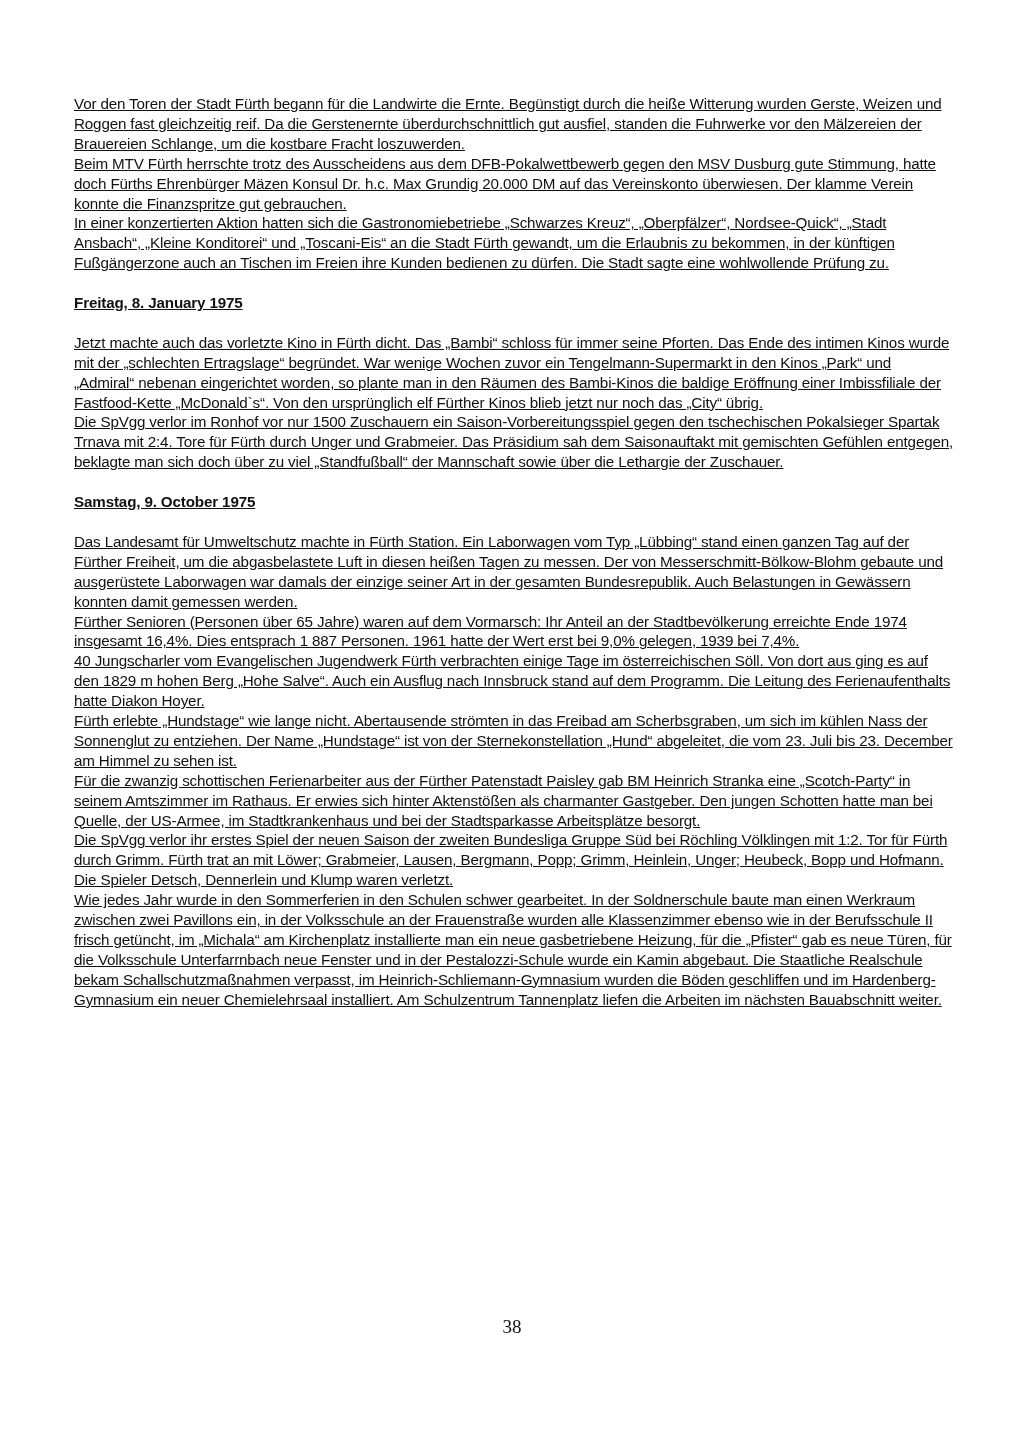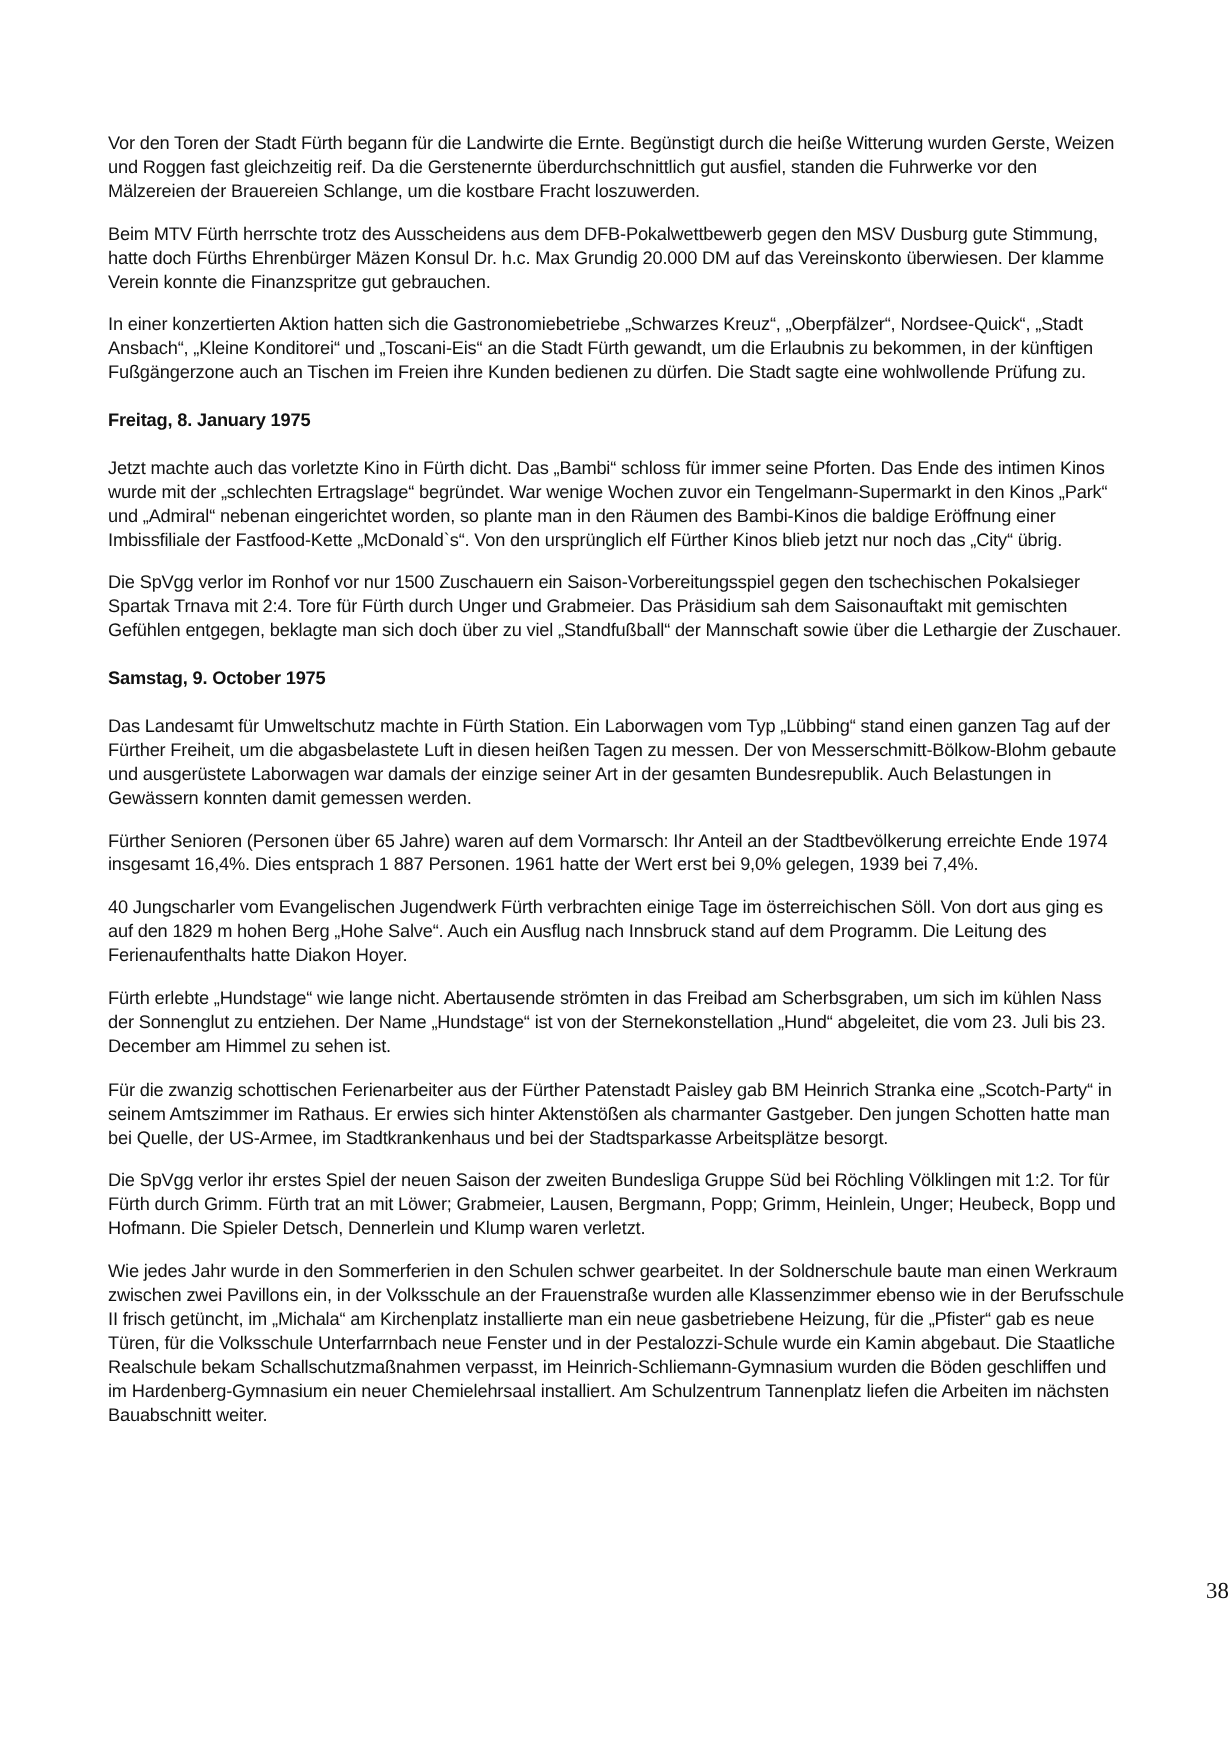--- a/index.html
+++ b/index.html
@@ -2,24 +2,24 @@
 <html><head>
 <meta charset="utf-8">
 <style>
   html, body { margin: 0; padding: 0; background: #ffffff; }
   body { width: 1024px; height: 1448px; position: relative; overflow: hidden; }
   .page {
     position: absolute; left: 74px; top: 94px; width: 880px;
     font-family: "Liberation Sans", sans-serif; font-size: 15.2px; line-height: 19.9px;
     color: #111111; letter-spacing: -0.15px;
   }
-  .page p { margin: 16px; }
+  .page p { margin: 0; text-decoration: underline; }
   .heading { font-weight: bold; margin-top: 19.9px !important; margin-bottom: 19.9px !important; }
   .page-number {
-    position: absolute; left: 0; width: 1024px; top: 1316px; text-align: right;
+    position: absolute; left: 0; width: 1024px; top: 1316px; text-align: center;
     font-family: "Liberation Serif", serif; font-size: 19px; color: #111;
   }
 </style>
 </head>
 <body>
 
 <div class="page">
   <p>Vor den Toren der Stadt Fürth begann für die Landwirte die Ernte. Begünstigt durch die heiße Witterung wurden Gerste, Weizen und Roggen fast gleichzeitig reif. Da die Gerstenernte überdurchschnittlich gut ausfiel, standen die Fuhrwerke vor den Mälzereien der Brauereien Schlange, um die kostbare Fracht loszuwerden.</p>
   <p>Beim MTV Fürth herrschte trotz des Ausscheidens aus dem DFB-Pokalwettbewerb gegen den MSV Dusburg gute Stimmung, hatte doch Fürths Ehrenbürger Mäzen Konsul Dr. h.c. Max Grundig 20.000 DM auf das Vereinskonto überwiesen. Der klamme Verein konnte die Finanzspritze gut gebrauchen.</p>
   <p>In einer konzertierten Aktion hatten sich die Gastronomiebetriebe „Schwarzes Kreuz“, „Oberpfälzer“, Nordsee-Quick“, „Stadt Ansbach“, „Kleine Konditorei“ und „Toscani-Eis“ an die Stadt Fürth gewandt, um die Erlaubnis zu bekommen, in der künftigen Fußgängerzone auch an Tischen im Freien ihre Kunden bedienen zu dürfen. Die Stadt sagte eine wohlwollende Prüfung zu.</p>

